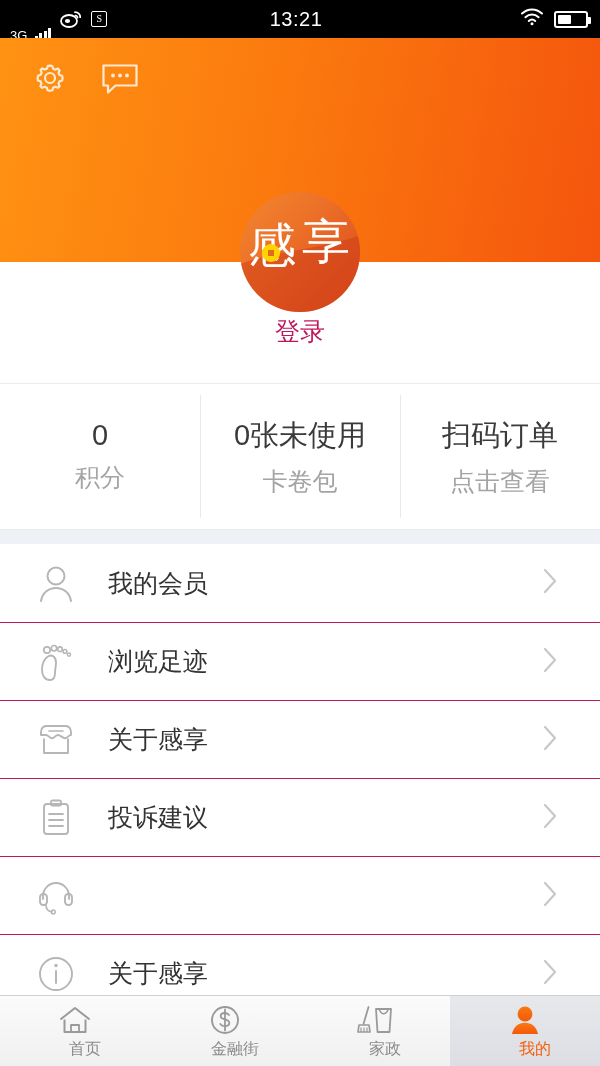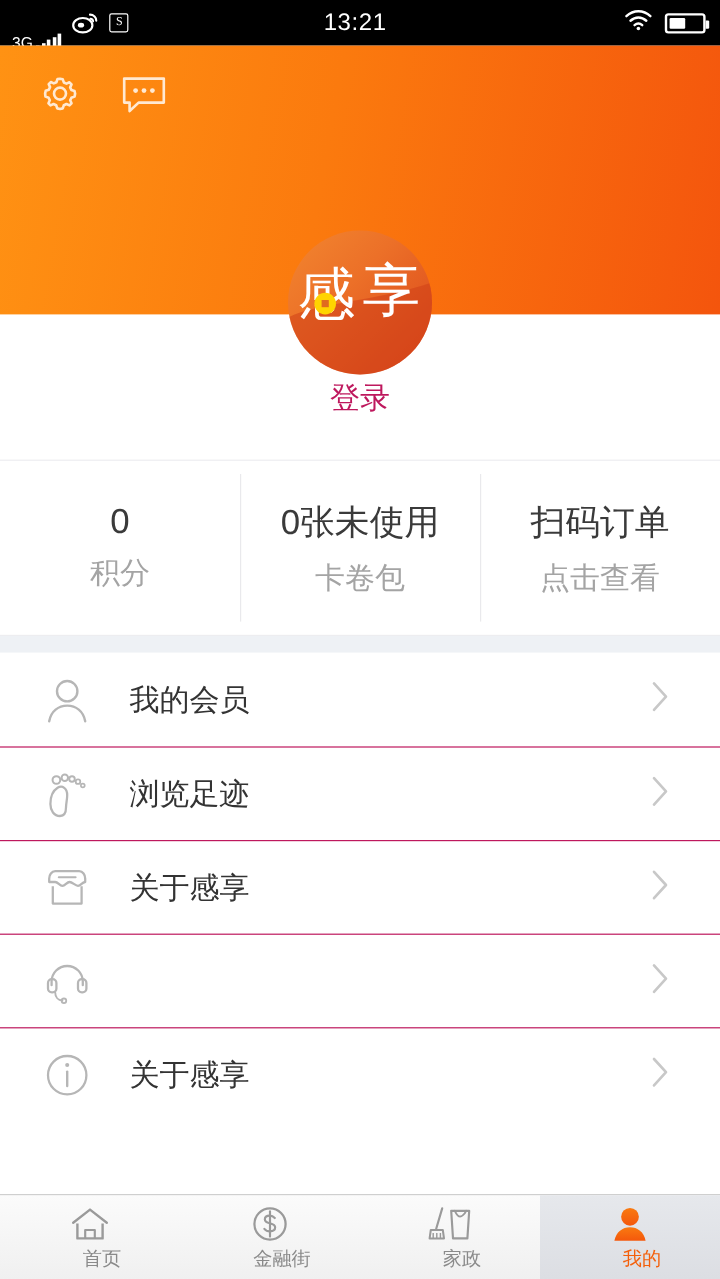--- a/index.html
+++ b/index.html
@@ -294,20 +294,37 @@
         </svg>
       </span>
       <span class="mi-label">关于感享</span>
       <span class="mi-chev">
         <svg width="16" height="28" viewBox="0 0 16 28">
             <path d="M3 3l10 11L3 25" fill="none" stroke="#c8c8c8" stroke-width="2.2" stroke-linecap="round" stroke-linejoin="round"></path>
           </svg>
       </span>
     </div>
 
+    <div class="menu-item">
+      <span class="mi-icon">
+        <svg width="44" height="44" viewBox="0 0 44 44">
+          <rect x="10" y="8" width="24" height="30" rx="3" fill="none" stroke="#b6b6b6" stroke-width="1.9"></rect>
+          <rect x="17" y="4.5" width="10" height="5" rx="1.6" fill="none" stroke="#b6b6b6" stroke-width="1.8"></rect>
+          <line x1="15" y1="18" x2="29" y2="18" stroke="#b6b6b6" stroke-width="1.8" stroke-linecap="round"></line>
+          <line x1="15" y1="24" x2="29" y2="24" stroke="#b6b6b6" stroke-width="1.8" stroke-linecap="round"></line>
+          <line x1="15" y1="30" x2="29" y2="30" stroke="#b6b6b6" stroke-width="1.8" stroke-linecap="round"></line>
+        </svg>
+      </span>
+      <span class="mi-label">投诉建议</span>
+      <span class="mi-chev">
+        <svg width="16" height="28" viewBox="0 0 16 28">
+            <path d="M3 3l10 11L3 25" fill="none" stroke="#c8c8c8" stroke-width="2.2" stroke-linecap="round" stroke-linejoin="round"></path>
+          </svg>
+      </span>
+    </div>
 
     <div class="menu-item">
       <span class="mi-icon">
         <svg width="44" height="44" viewBox="0 0 44 44">
           <path d="M9 25v-3c0-7.2 5.8-13 13-13s13 5.8 13 13v3" fill="none" stroke="#b6b6b6" stroke-width="1.9" stroke-linecap="round"></path>
           <rect x="6" y="20" width="7" height="11" rx="3.2" fill="none" stroke="#b6b6b6" stroke-width="1.9"></rect>
           <rect x="31" y="20" width="7" height="11" rx="3.2" fill="none" stroke="#b6b6b6" stroke-width="1.9"></rect>
           <path d="M12 31c0 4 2.5 6.5 6 6.8" fill="none" stroke="#b6b6b6" stroke-width="1.6" stroke-linecap="round"></path>
           <circle cx="19.3" cy="38" r="1.9" fill="none" stroke="#b6b6b6" stroke-width="1.5"></circle>
         </svg>

